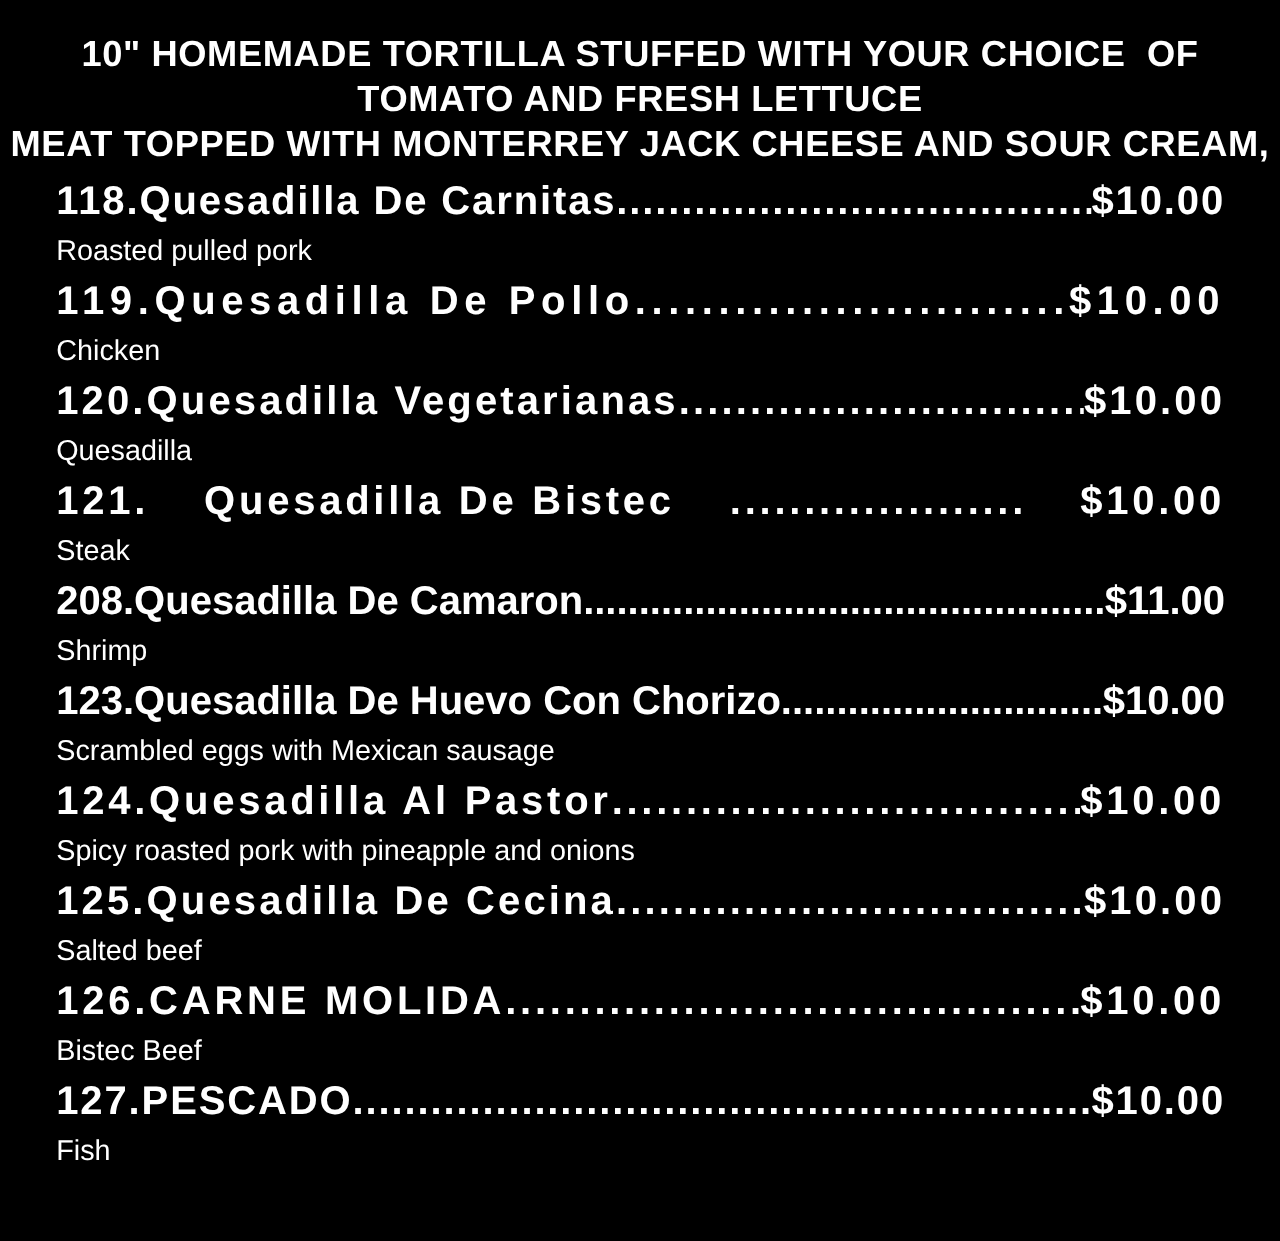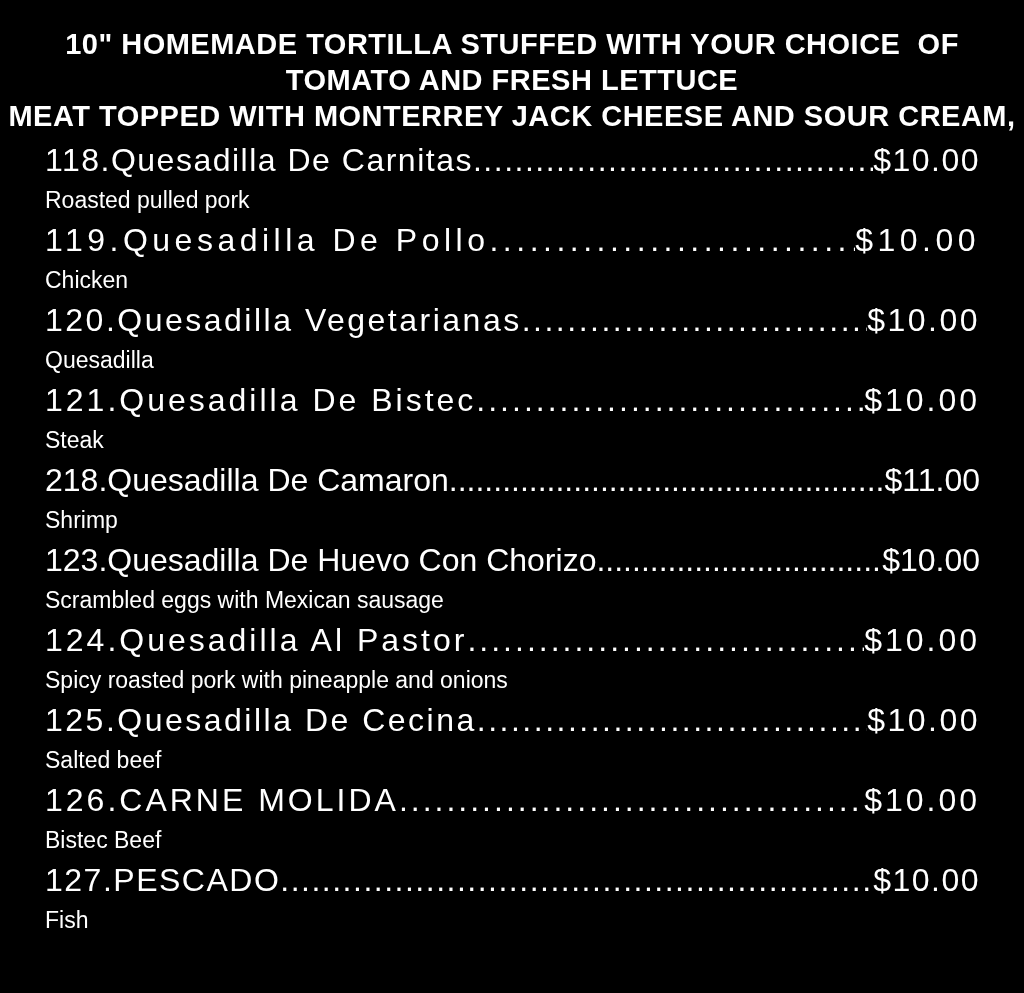--- a/index.html
+++ b/index.html
@@ -31,21 +31,21 @@
   }
   .header-line {
     white-space: pre-wrap; 
   }
   .menu {
     margin: 6px 44px 0 45px; 
   }
   .item-line {
     display: flex;
     align-items: baseline;
-    font-weight: normal;
+    font-weight: bold;
     font-size: 32px;
     line-height: 40px;
     height: 40px;
     white-space: nowrap;
   }
   .item-number, .item-name {
     flex: 0 0 auto;
   }
   .leader {
     flex: 1 1 0;
@@ -60,21 +60,21 @@
     font-weight: normal;
     font-size: 23px;
     line-height: 40px;
     height: 40px;
     white-space: nowrap;
   }
   
   .ls-a { letter-spacing: 1.5px; }  
   .ls-b { letter-spacing: 4.5px; }  
   .ls-c { letter-spacing: 2.5px; }  
-  .ls-d { letter-spacing: 3px;   }  
+  .ls-d { letter-spacing: 3px; gap: 44px;   }  
   .ls-e { letter-spacing: 0px;   }  
   .ls-f { letter-spacing: 0px;   }  
   .ls-g { letter-spacing: 3px;   }  
   .ls-h { letter-spacing: 2.5px; }  
   .ls-i { letter-spacing: 3px;   }  
   .ls-j { letter-spacing: 1.5px; text-align: right; }  
 </style>
 </head>
 <body>
 
@@ -123,21 +123,21 @@
         <span class="item-number">121.</span>
           <span class="item-name">Quesadilla De Bistec</span>
           <span class="leader">....................................................................................................</span>
           <span class="item-price">$10.00</span>
       </div>
       <div class="item-desc">Steak</div>
     </div>
 
     <div>
       <div class="item-line ls-e">
-        <span class="item-number">218.</span>
+        <span class="item-number">208.</span>
           <span class="item-name">Quesadilla De Camaron</span>
           <span class="leader">....................................................................................................</span>
           <span class="item-price">$11.00</span>
       </div>
       <div class="item-desc">Shrimp</div>
     </div>
 
     <div>
       <div class="item-line ls-f">
         <span class="item-number">123.</span>

